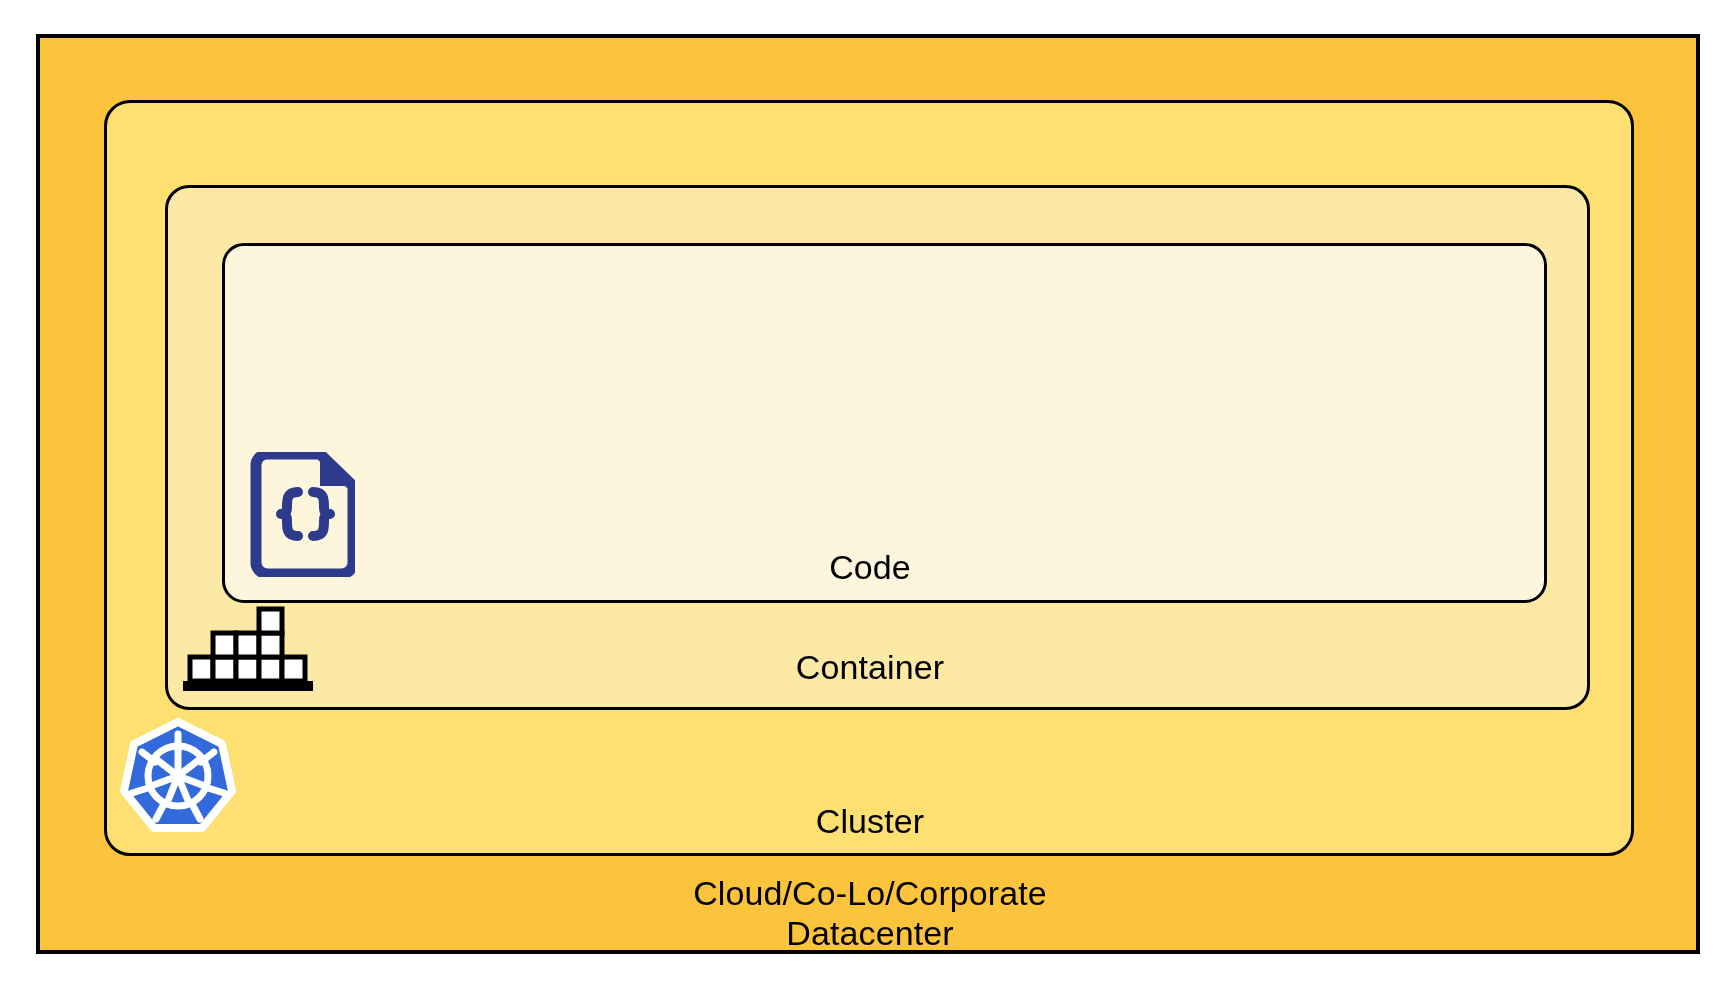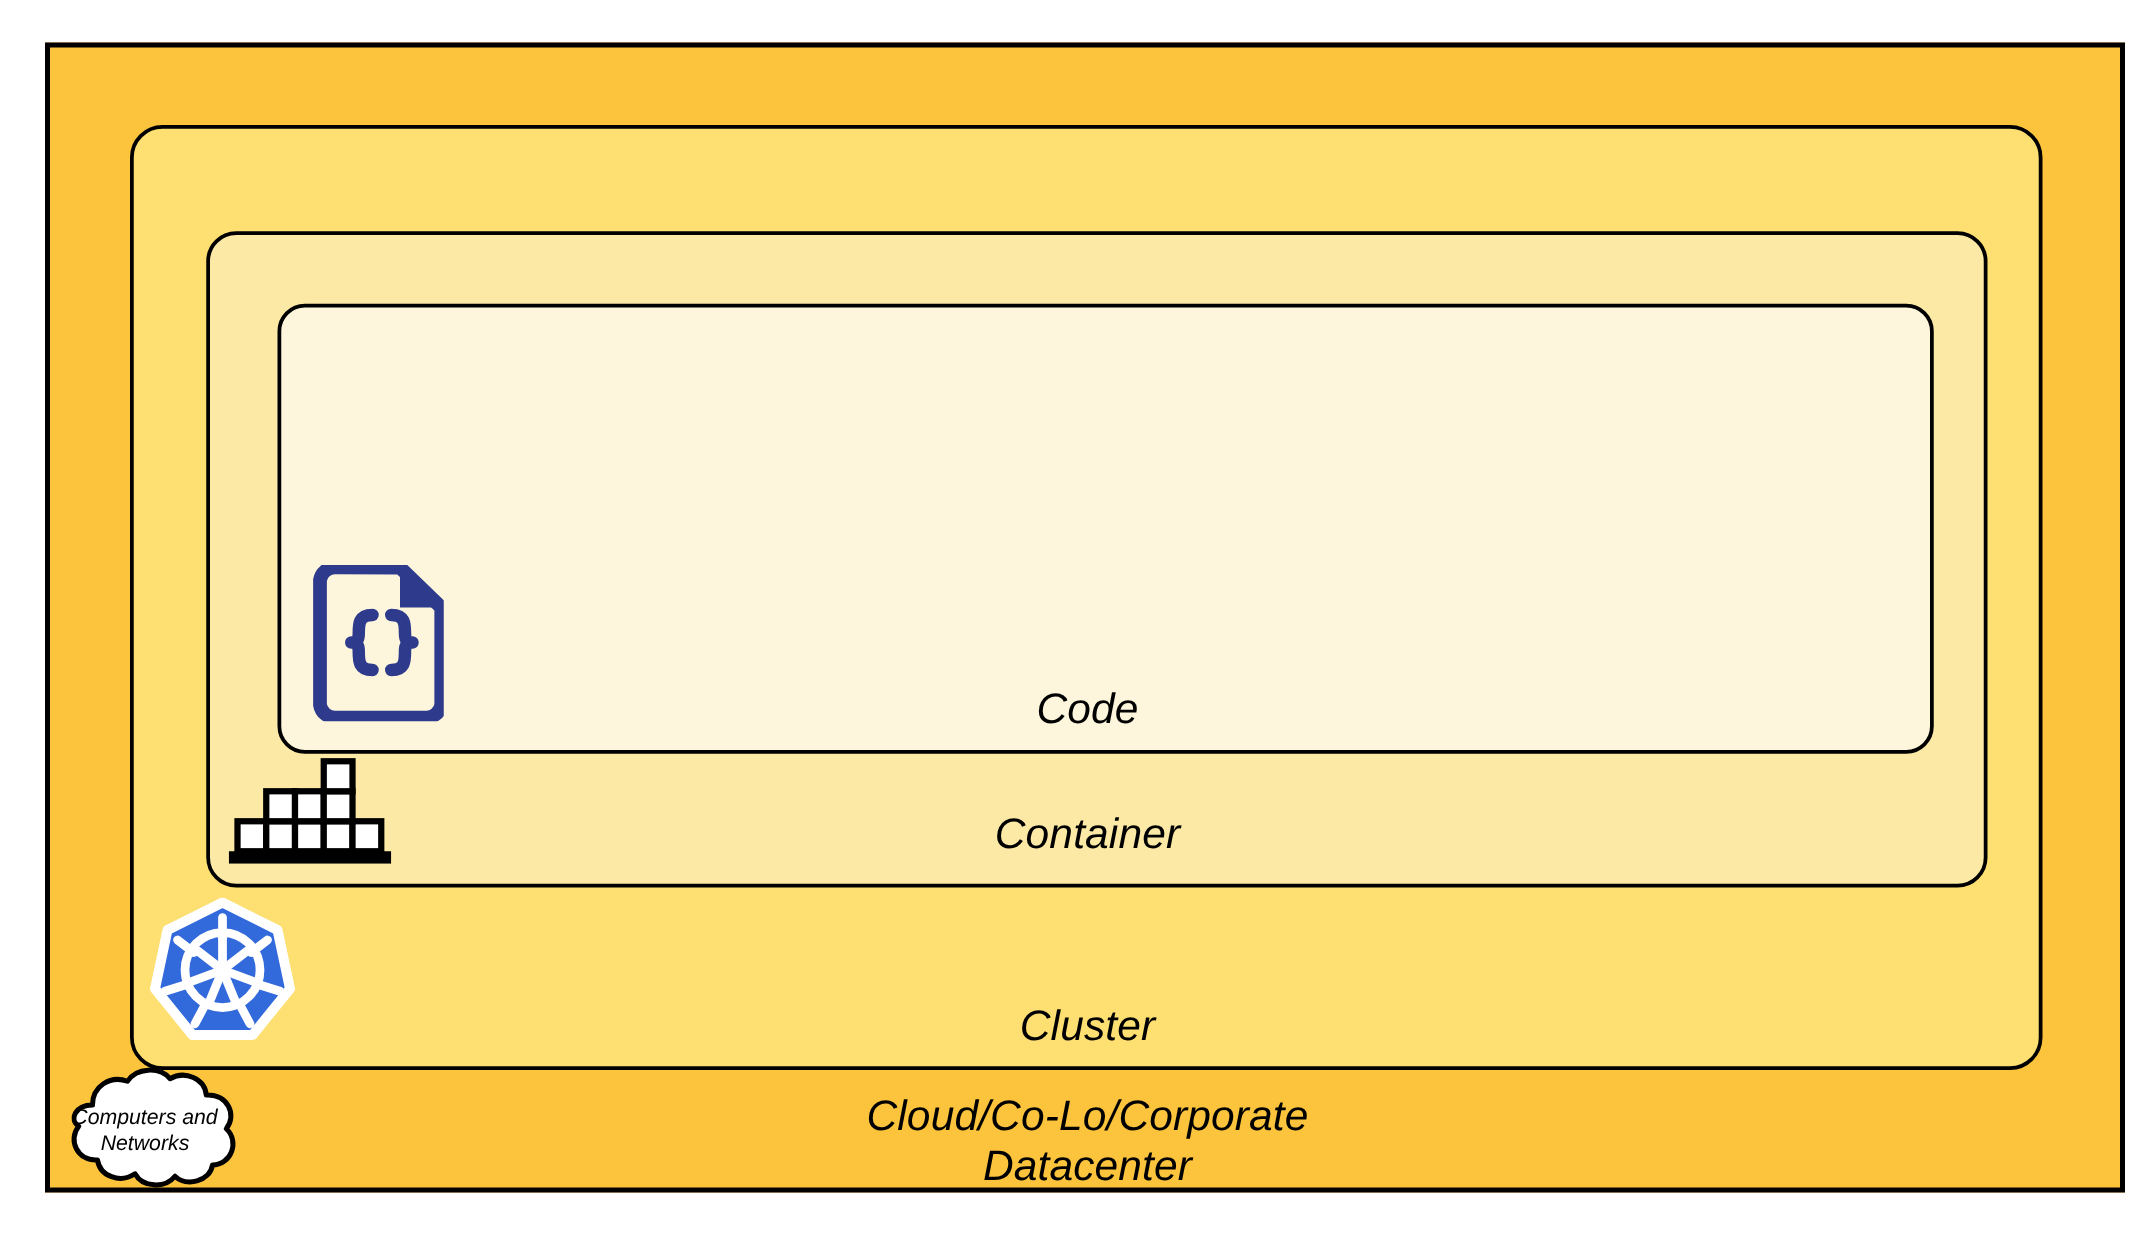--- a/index.html
+++ b/index.html
@@ -10,21 +10,20 @@
     background: #ffffff;
     font-family: "Liberation Sans", sans-serif;
     overflow: hidden;
   }
 
   .canvas {
     position: relative;
     width: 1720px;
     height: 872px;
     background: #ffffff;
-    font-style: italic;
   }
 
   
   .layer-datacenter {
     position: absolute;
     left: 36px;
     top: 34px;
     width: 1664px;
     height: 920px;
     background: #FCC43C;
@@ -221,31 +220,14 @@
         <line x1="81" y1="44" x2="94" y2="34"></line>
         <line x1="88" y1="70" x2="104" y2="75"></line>
         <line x1="72" y1="86" x2="80" y2="101"></line>
         <line x1="44" y1="86" x2="36" y2="101"></line>
         <line x1="28" y1="70" x2="12" y2="75"></line>
         <line x1="35" y1="44" x2="22" y2="34"></line>
       </g>
     </g>
   </svg>
 
-  <div class="cloud-callout">
-    <svg viewBox="0 0 160 102" width="160" height="102">
-      <path d="M 38 32
-               C 38 17 52 8 66 13
-               C 73 2 92 1 100 11
-               C 112 4 128 11 129 24
-               C 146 23 154 40 145 51
-               C 156 61 149 80 134 80
-               C 132 93 113 98 104 89
-               C 96 99 78 98 72 87
-               C 60 95 44 89 42 76
-               C 26 77 18 60 27 49
-               C 19 44 24 32 38 32 Z" fill="#FFFFFF" stroke="#000000" stroke-width="4" stroke-linejoin="round"></path>
-    </svg>
-    <div class="cloud-text">Computers and
-Networks</div>
-  </div>
 
 </div>
 
 </body></html>

